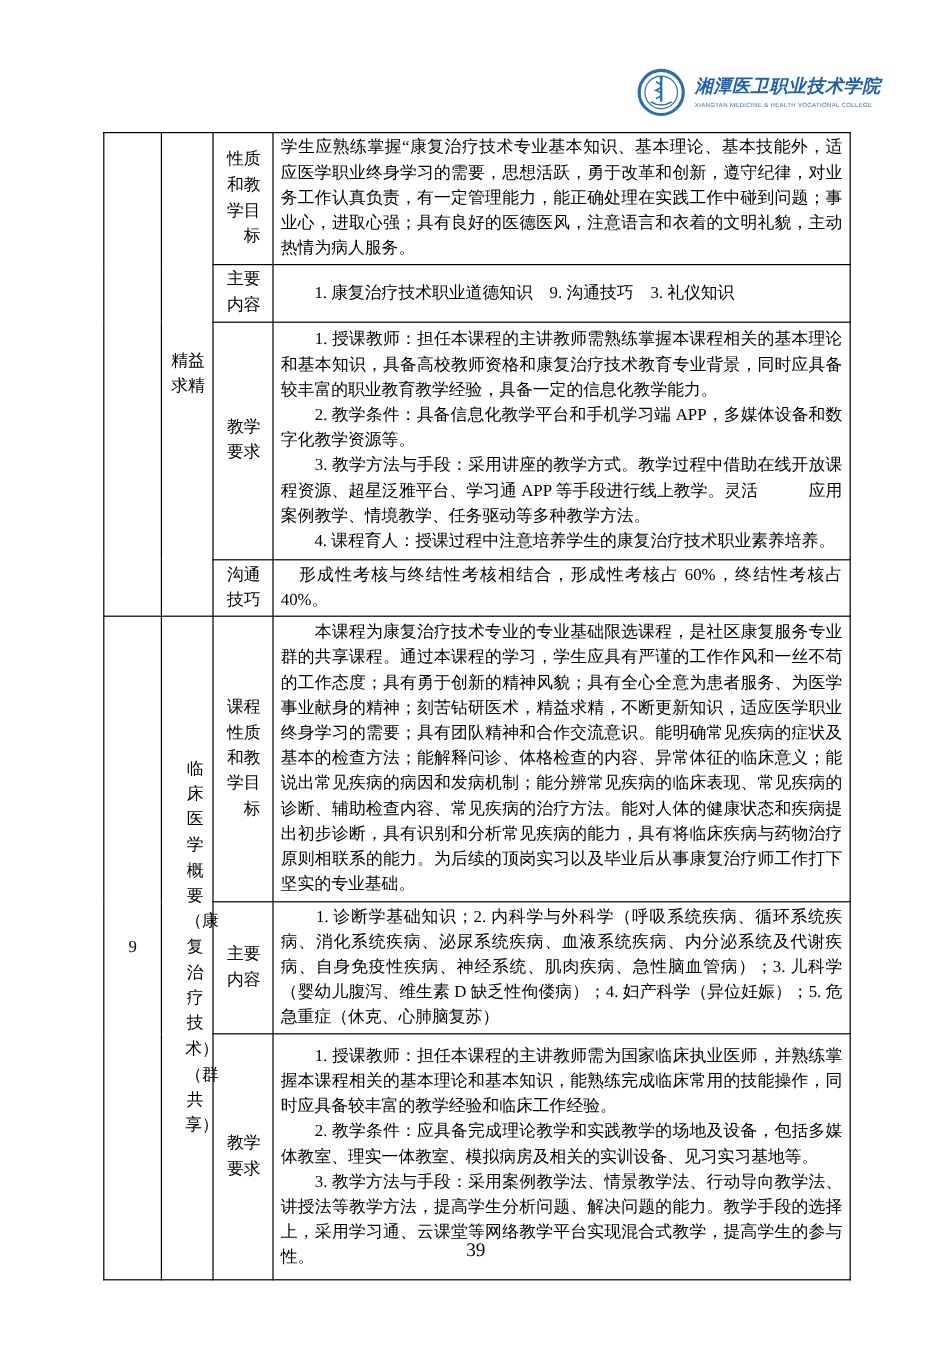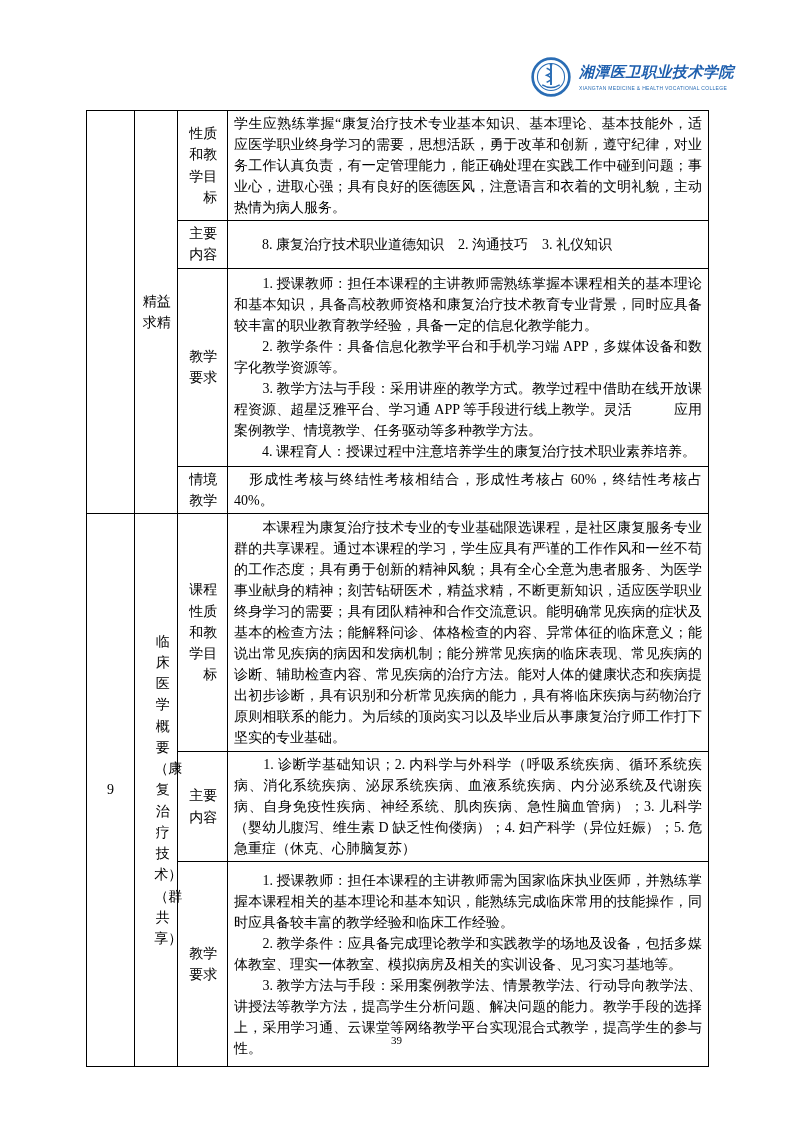--- a/index.html
+++ b/index.html
@@ -45,21 +45,21 @@
 
   .vert { display: inline-block; word-break: break-all; line-height: 1.52; text-align: right; }
   .w2 { width: 2.1em; }
   .w1 { width: 1.1em; margin-left: 12px; }
 
   .content-text { white-space: pre-wrap; text-align: justify; line-height: 1.5; }
 
   .rh105 { height: 105px; } .rh37 { height: 37px; } .rh193 { height: 193px; }
   .rh233 { height: 233px; } .rh200 { height: 200px; }
 
-  .page-number { position: absolute; top: 1034px; left: 0; width: 100%; text-align: center; font-size: 11px; }
+  .page-number { position: absolute; top: 1034px; left: 0; width: 100%; text-align: center; font-size: 16px; }
 </style>
 </head>
 <body>
 
 <div class="page">
 
   <div class="logo-group">
     <svg class="emblem" viewBox="0 0 48 48" xmlns="http://www.w3.org/2000/svg">
       <circle cx="24" cy="24" r="21" fill="#ffffff" stroke="#2a6db5" stroke-width="3"></circle>
       <circle cx="24" cy="24" r="15.5" fill="#ffffff" stroke="#2a6db5" stroke-width="1.2"></circle>
@@ -93,37 +93,37 @@
         </td>
         <td class="cell-content">
           <div class="content-text">学生应熟练掌握“康复治疗技术专业基本知识、基本理论、基本技能外，适应医学职业终身学习的需要，思想活跃，勇于改革和创新，遵守纪律，对业务工作认真负责，有一定管理能力，能正确处理在实践工作中碰到问题；事业心，进取心强；具有良好的医德医风，注意语言和衣着的文明礼貌，主动热情为病人服务。</div>
         </td>
       </tr>
       <tr>
         <td class="cell-label rh37">
           <span class="vert w2">主要内容</span>
         </td>
         <td class="cell-content">
-          <div class="content-text">　　8. 康复治疗技术职业道德知识　2. 沟通技巧　3. 礼仪知识</div>
+          <div class="content-text">　　1. 康复治疗技术职业道德知识　9. 沟通技巧　3. 礼仪知识</div>
         </td>
       </tr>
       <tr>
         <td class="cell-label rh193">
           <span class="vert w2">教学要求</span>
         </td>
         <td class="cell-content">
           <div class="content-text">　　1. 授课教师：担任本课程的主讲教师需熟练掌握本课程相关的基本理论和基本知识，具备高校教师资格和康复治疗技术教育专业背景，同时应具备较丰富的职业教育教学经验，具备一定的信息化教学能力。
 　　2. 教学条件：具备信息化教学平台和手机学习端 APP，多媒体设备和数字化教学资源等。
 　　3. 教学方法与手段：采用讲座的教学方式。教学过程中借助在线开放课程资源、超星泛雅平台、学习通 APP 等手段进行线上教学。灵活　　　应用案例教学、情境教学、任务驱动等多种教学方法。
 　　4. 课程育人：授课过程中注意培养学生的康复治疗技术职业素养培养。</div>
         </td>
       </tr>
       <tr>
         <td class="cell-label rh37">
-          <span class="vert w2">情境教学</span>
+          <span class="vert w2">沟通技巧</span>
         </td>
         <td class="cell-content">
           <div class="content-text">　形成性考核与终结性考核相结合，形成性考核占 60%，终结性考核占 40%。</div>
         </td>
       </tr>
 
       <tr>
         <td class="cell-index" rowspan="3">9</td>
         <td class="cell-course" rowspan="3">
           <span class="vert w1">临床医学概要（康复治疗技术）（群共享）</span>

